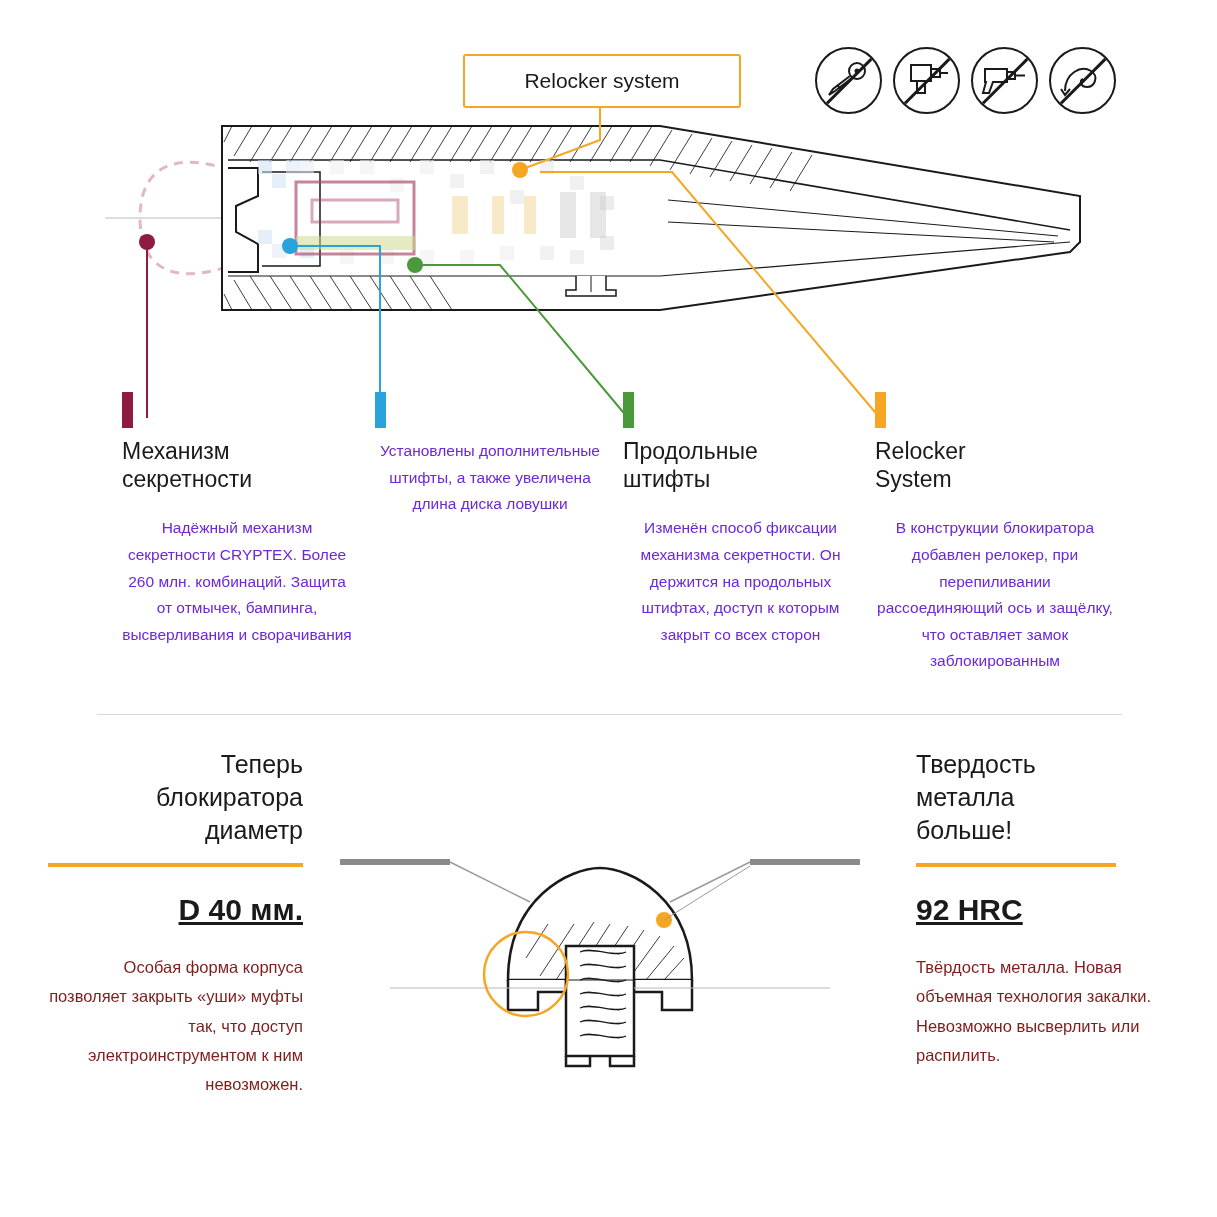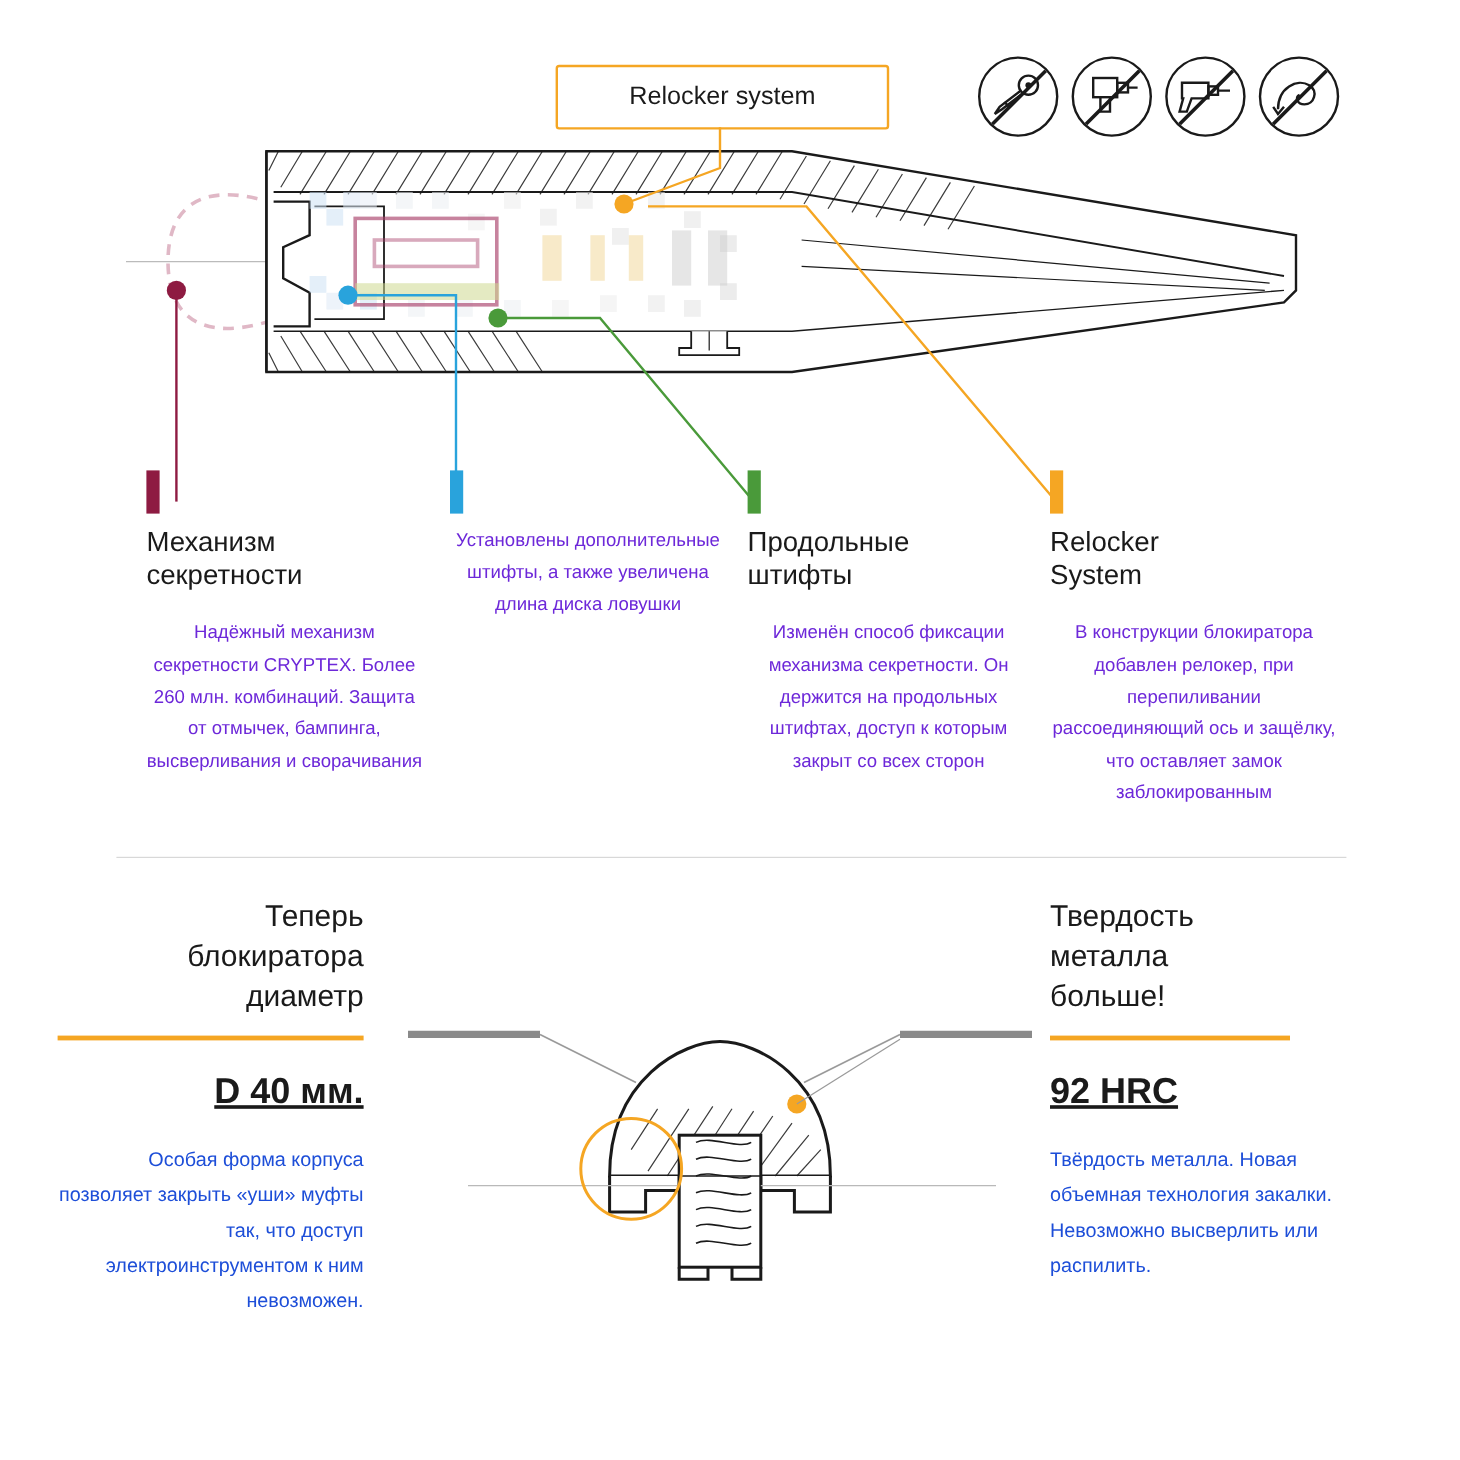--- a/index.html
+++ b/index.html
@@ -125,21 +125,21 @@
   
   .bottom-left {
     position: absolute;
     left: 48px;
     top: 748px;
     width: 255px;
     text-align: right;
   }
   .bottom-right {
     position: absolute;
-    left: 875px;
+    left: 916px;
     top: 748px;
     width: 250px;
     text-align: left;
   }
   .bottom-left h2, .bottom-right h2 {
     margin: 0;
     font-size: 25px;
     font-weight: 400;
     line-height: 1.32;
     color: #1a1a1a;
@@ -155,21 +155,21 @@
     margin: 0 0 26px 0;
     font-size: 30px;
     font-weight: bold;
     color: #1a1a1a;
     text-decoration: underline;
   }
   .bottom-left p, .bottom-right p {
     margin: 0;
     font-size: 16.5px;
     line-height: 1.78;
-    color: #1d4ed8;
+    color: #7f1d1d;
   }
 
   
   .knob-drawing {
     position: absolute;
     left: 330px;
     top: 840px;
     width: 540px;
     height: 230px;
   }

